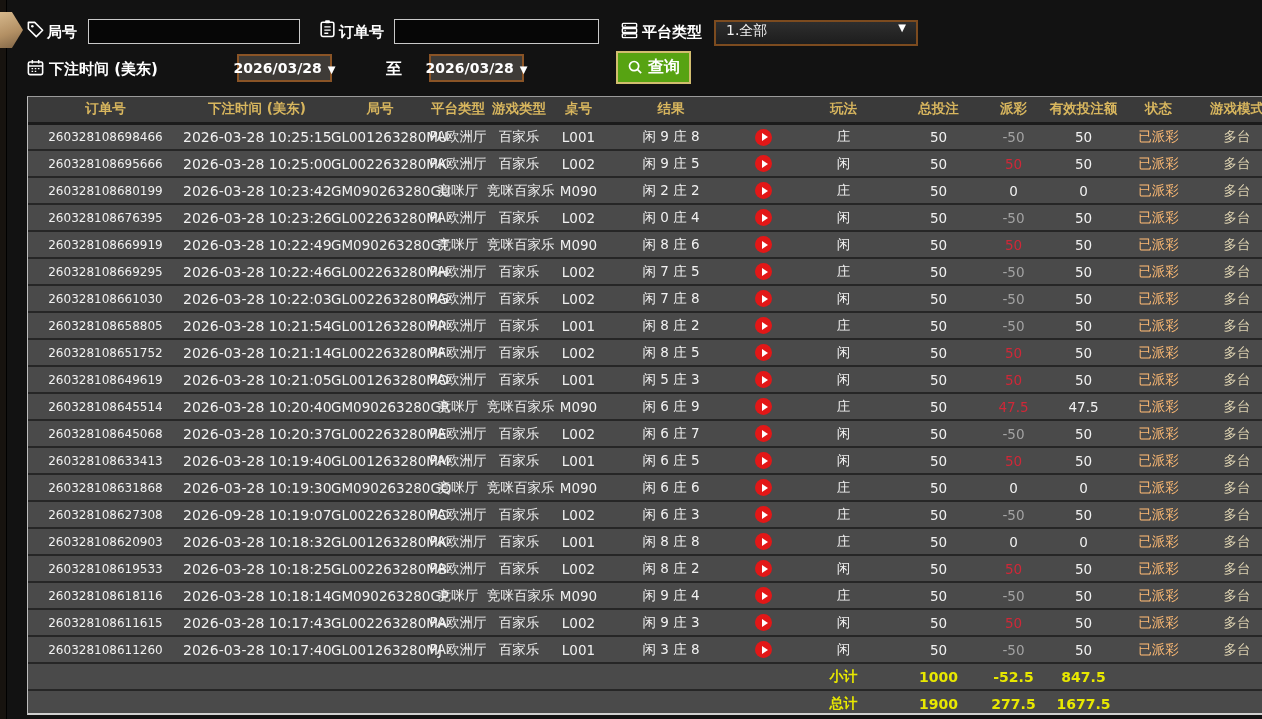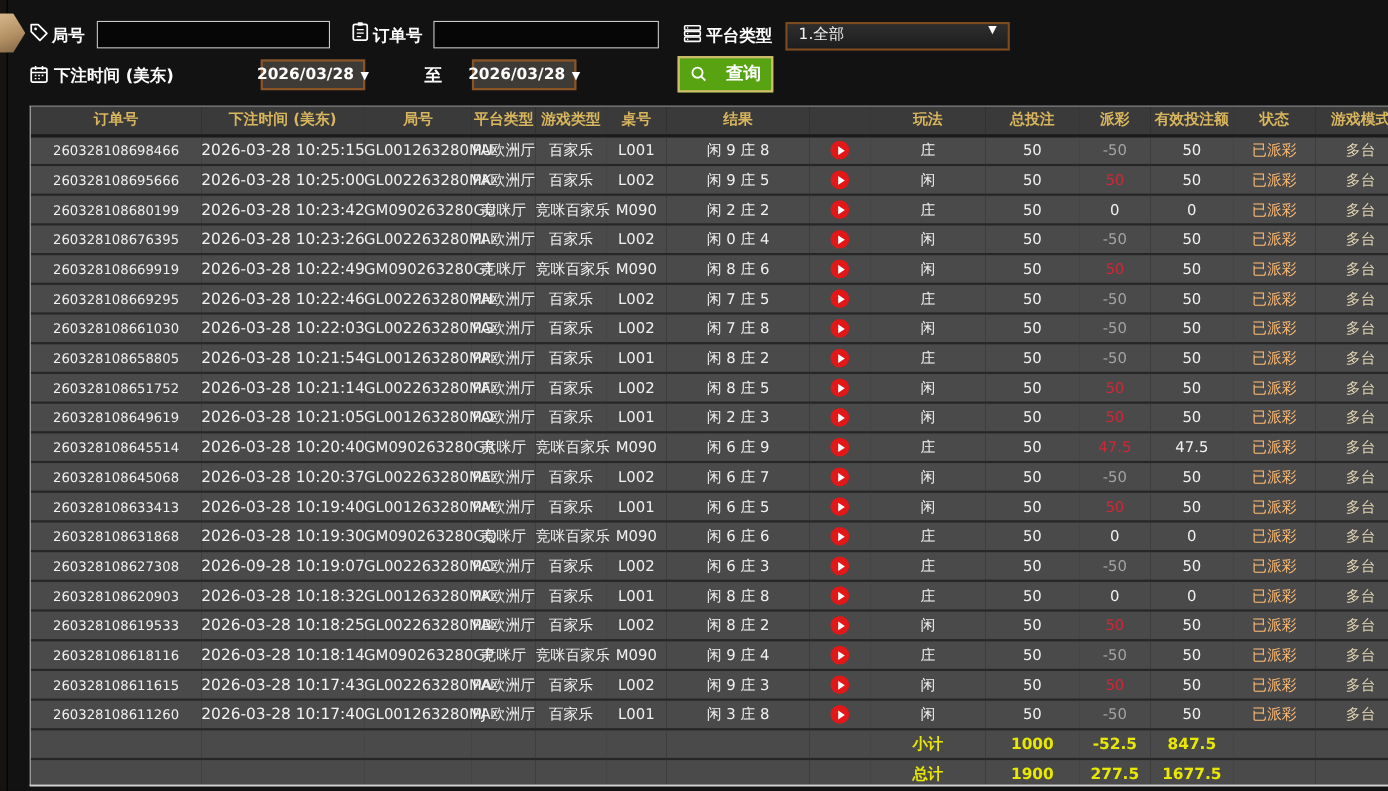--- a/index.html
+++ b/index.html
@@ -22,21 +22,21 @@
                color:#eee; font-size:13px; padding:0 6px; outline:none; }
   .date-btn { position:absolute; height:28px; background:#3e3b37; border:2px solid #8a5426;
               color:#fff; font-size:14px; font-weight:bold; display:flex; align-items:center;
               justify-content:center; gap:6px; cursor:pointer; }
   .date-btn .arr { font-size:10px; position:relative; top:1px; }
   .dropdown { position:absolute; height:26px; background:linear-gradient(#2e2e2e,#1d1d1d);
               border:2px solid #7c4b1f; color:#f2f2f2; font-size:14px; display:flex;
               align-items:flex-start; padding:0 10px; cursor:pointer; }
   .dropdown .dd-arr { margin-left:auto; font-size:10px; color:#fff; }
   .query-btn { position:absolute; background:#57a312; border:2px solid #d2bd6f; color:#fff;
-               font-size:16px; font-weight:bold; display:flex; align-items:center; gap:16px;
+               font-size:16px; font-weight:bold; display:flex; align-items:center; gap:4px;
                padding:0 9px; height:33px; cursor:pointer; }
   .query-btn svg { width:17px; height:17px; }
 
   
   .table-wrap { position:absolute; left:27px; top:96px; width:1235px; height:619px;
                 overflow:hidden; border-left:1px solid #bdbdbd; border-top:1px solid #9a9a9a;
                 border-bottom:2px solid #cfcfcf; background:#1c1c1c; }
   table { border-collapse:collapse; table-layout:fixed; width:1250px; }
   th { background:#3a3a3a; color:#d8b65e; font-size:13.5px; font-weight:bold; height:26px;
        text-align:center; white-space:nowrap; border-bottom:3px solid #1b1b1b; }
@@ -305,21 +305,21 @@
             <td class="c-status">已派彩</td>
             <td class="c-mode">多台</td>
           </tr>
           <tr>
             <td class="c-order">260328108649619</td>
             <td class="c-time">2026-03-28 10:21:05</td>
             <td class="c-round">GL001263280MO</td>
             <td class="c-platform">PA欧洲厅</td>
             <td class="c-game">百家乐</td>
             <td class="c-table">L001</td>
-            <td class="c-result">闲 2 庄 3</td>
+            <td class="c-result">闲 5 庄 3</td>
             <td class="c-play"><span class="play-btn"></span></td>
             <td class="c-playtype">闲</td>
             <td class="c-total">50</td>
             <td class="c-payout val-red">50</td>
             <td class="c-valid">50</td>
             <td class="c-status">已派彩</td>
             <td class="c-mode">多台</td>
           </tr>
           <tr>
             <td class="c-order">260328108645514</td>

